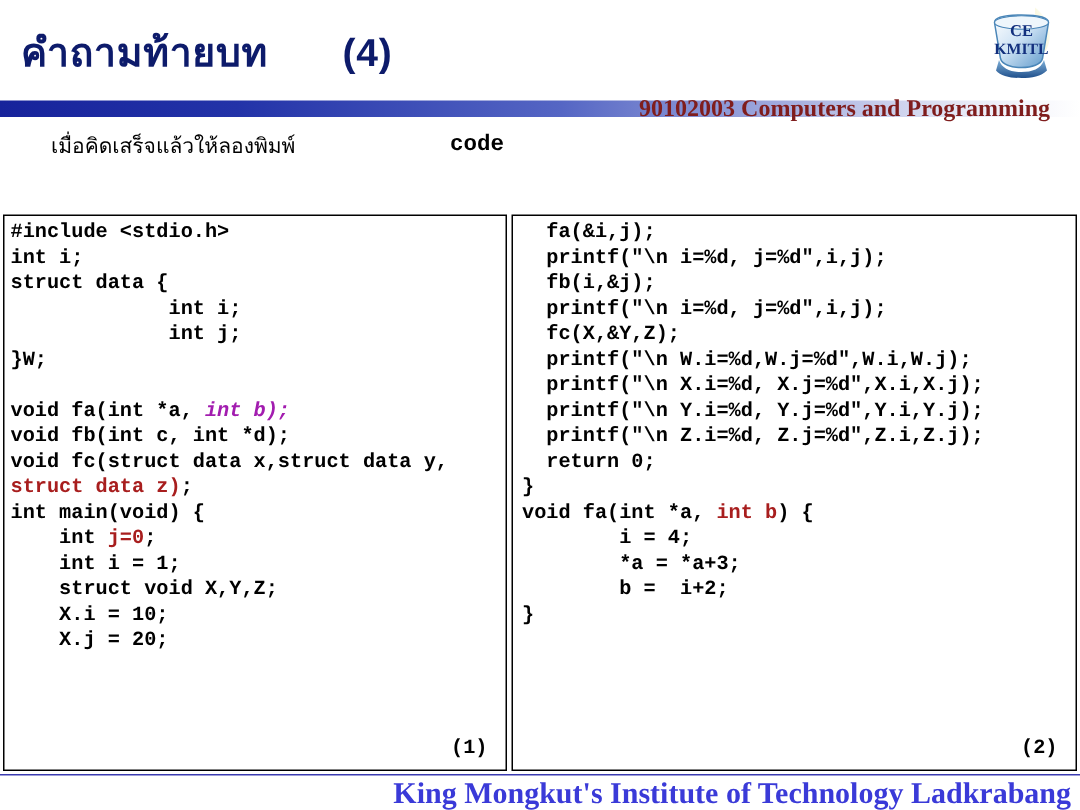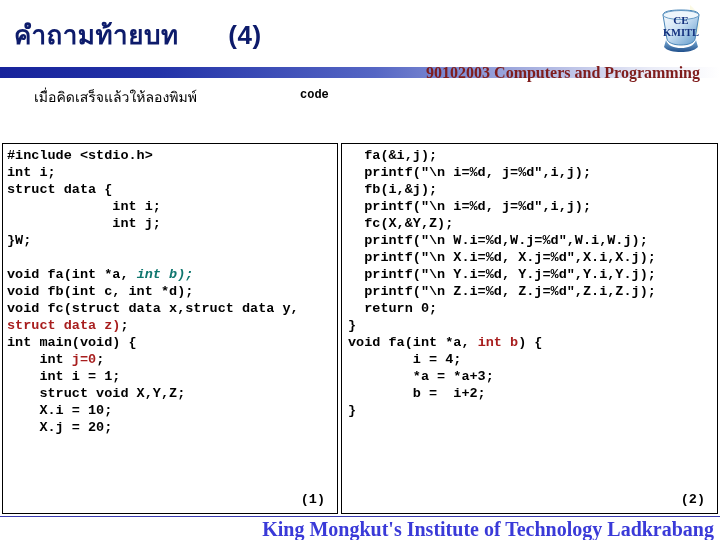--- a/index.html
+++ b/index.html
@@ -78,21 +78,21 @@
   }
   .prompt-seg-a { position: absolute; left: 0; top: 0; }
   .prompt-seg-b { position: absolute; left: 276px; top: 0; }
   .prompt-seg-c { position: absolute; left: 406px; top: 0; }
   .prompt-seg-d { position: absolute; left: 18px; top: 0; }
   .prompt-seg-e {
     position: absolute;
     left: 284px;
     top: 2px;
     font-family: "Liberation Mono", monospace;
-    font-size: 12px;
+    font-size: 15px;
     font-weight: bold;
     text-align: center;
   }
 
   
   .panel {
     position: absolute;
     top: 143px;
     height: 371px;
     border: 1px solid #000000;
@@ -115,21 +115,21 @@
     color: #000000;
     white-space: pre;
   }
   .panel-right .code {
     left: 6px;
   }
   .code .r {
     color: #a81e1e;
   }
   .code .ri {
-    color: #0f766e;
+    color: #a21caf;
     font-style: italic;
   }
 
   .panel-index {
     position: absolute;
     right: 12px;
     bottom: 6px;
     font-family: "Liberation Mono", monospace;
     font-size: 13.5px;
     font-weight: bold;

